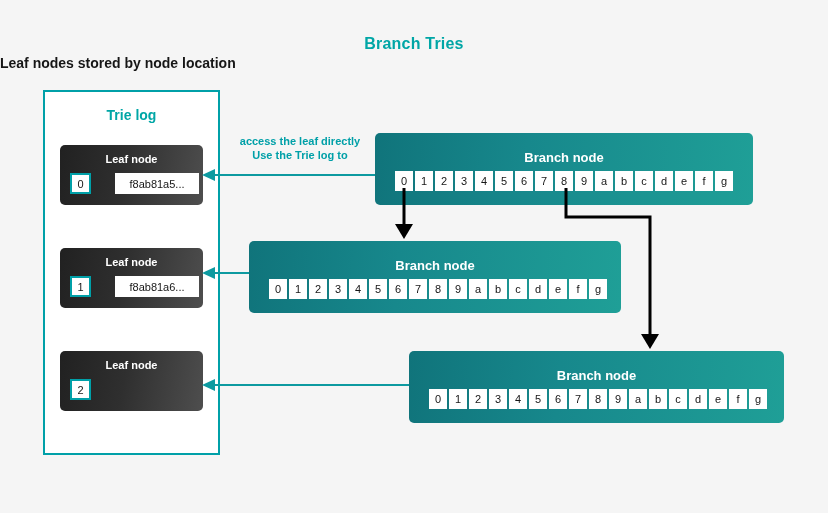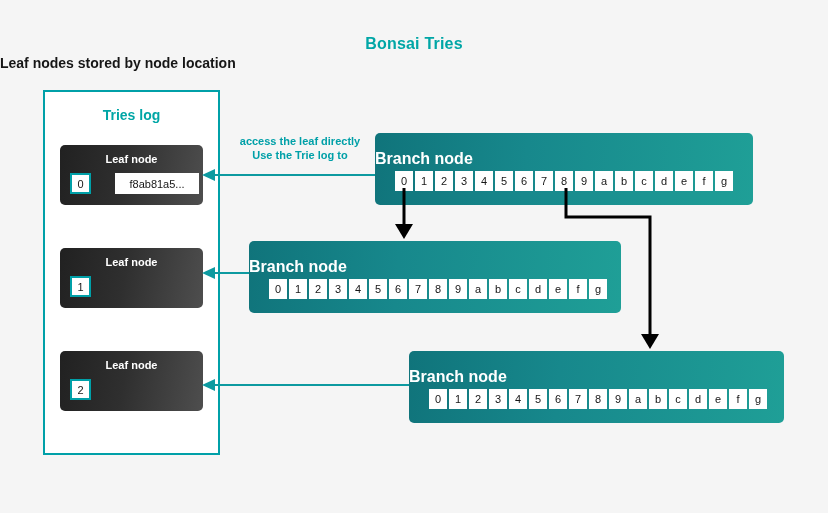--- a/index.html
+++ b/index.html
@@ -121,23 +121,23 @@
     height: 72px;
     border-radius: 5px;
     background: linear-gradient(95deg, #10747b 0%, #17888c 40%, #1f9f97 100%);
     box-sizing: border-box;
   }
   .branch-title {
     position: absolute;
     left: 0;
     top: 17px;
     width: 100%;
-    text-align: left;
+    text-align: center;
     color: #ffffff;
-    font-size: 16px;
+    font-size: 13px;
     font-weight: bold;
   }
   .branch-cells {
     position: absolute;
     top: 38px;
     display: flex;
     gap: 2px;
   }
   .cell {
     width: 18px;
@@ -172,38 +172,39 @@
     width: 828px;
     height: 513px;
     pointer-events: none;
   }
 </style>
 </head>
 <body>
 
 <div id="canvas">
 
-  <div class="title">Bonsai Tries</div>
+  <div class="title">Branch Tries</div>
   <div class="subtitle">Leaf nodes stored by node location</div>
 
   <div class="trielog-panel"></div>
-  <div class="trielog-title">Tries log</div>
+  <div class="trielog-title">Trie log</div>
 
   <div class="leaf" style="top:145px;">
     <div class="leaf-title">Leaf node</div>
     <div class="leaf-row">
       <div class="leaf-index">0</div>
       <div class="leaf-hash">f8ab81a5...</div>
     </div>
   </div>
 
   <div class="leaf" style="top:248px;">
     <div class="leaf-title">Leaf node</div>
     <div class="leaf-row">
       <div class="leaf-index">1</div>
+      <div class="leaf-hash">f8ab81a6...</div>
     </div>
   </div>
 
   <div class="leaf" style="top:351px;">
     <div class="leaf-title">Leaf node</div>
     <div class="leaf-row">
       <div class="leaf-index">2</div>
     </div>
   </div>
 

